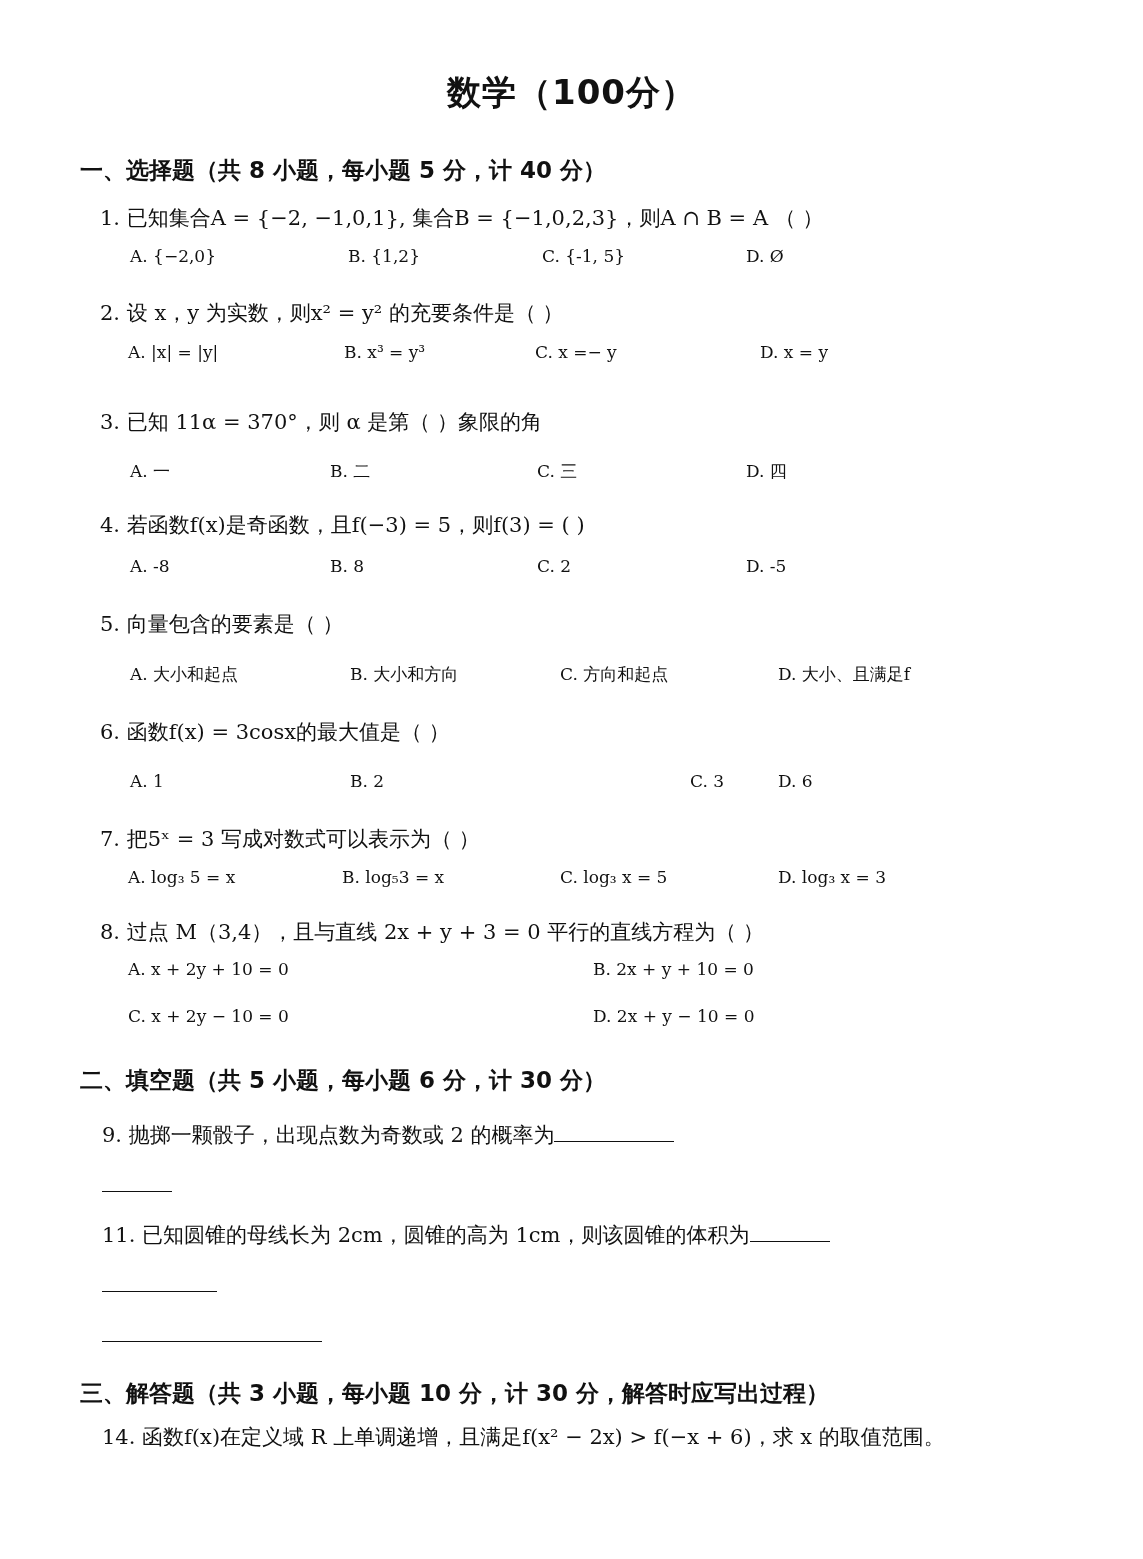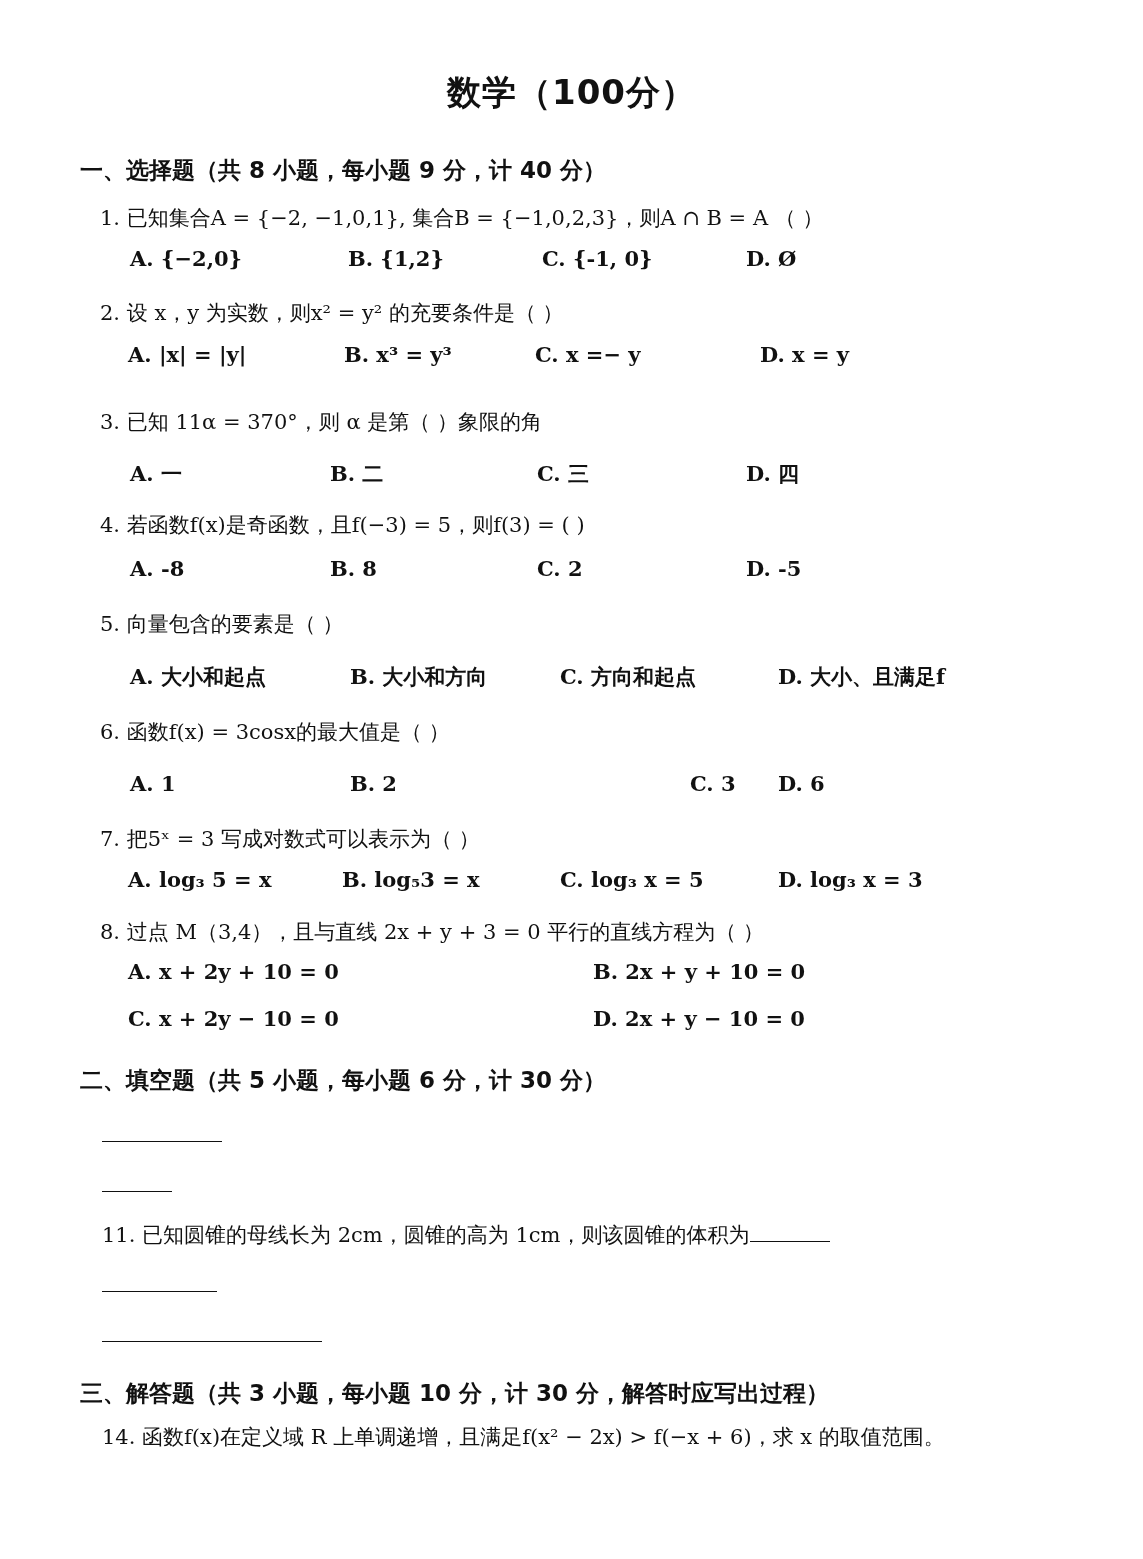--- a/index.html
+++ b/index.html
@@ -3,34 +3,34 @@
 <meta charset="utf-8">
 <style>
   html, body { margin: 0; padding: 0; background: #ffffff; }
   body { width: 1143px; height: 1559px; position: relative; overflow: hidden;
          font-family: "DejaVu Serif", "Liberation Serif", serif; color: #111; }
   .abs { position: absolute; white-space: nowrap; }
   .title { left: 0; width: 1143px; text-align: center; top: 70px; font-size: 34px; font-weight: bold;
            font-family: "DejaVu Sans", "Liberation Sans", sans-serif; letter-spacing: 1px; }
   .sec { left: 80px; font-size: 23px; font-weight: bold; font-family: "DejaVu Sans", "Liberation Sans", sans-serif; }
   .q { font-size: 21px; }
-  .opt { font-size: 21px; font-weight: bold; }
+  .opt { font-size: 17px; }
   .blank { display: inline-block; border-bottom: 1.5px solid #111; height: 20px; vertical-align: baseline; }
 </style>
 </head>
 <body>
 
 <div class="abs title">数学（100分）</div>
 
-<div class="abs sec" style="top:155px">一、选择题（共 8 小题，每小题 9 分，计 40 分）</div>
+<div class="abs sec" style="top:155px">一、选择题（共 8 小题，每小题 5 分，计 40 分）</div>
 
 <div class="abs q" style="left:100px; top:204px">1. 已知集合A = {−2, −1,0,1}, 集合B = {−1,0,2,3}，则A ∩ B = A （    ）</div>
 <div class="abs opt" style="left:130px; top:246px">A. {−2,0}</div>
 <div class="abs opt" style="left:348px; top:246px">B. {1,2}</div>
-<div class="abs opt" style="left:542px; top:246px">C. {-1, 0}</div>
+<div class="abs opt" style="left:542px; top:246px">C. {-1, 5}</div>
 <div class="abs opt" style="left:746px; top:246px">D. Ø</div>
 
 <div class="abs q" style="left:100px; top:299px">2. 设 x，y 为实数，则x² = y²  的充要条件是（    ）</div>
 <div class="abs opt" style="left:128px; top:342px">A. |x| = |y|</div>
 <div class="abs opt" style="left:344px; top:342px">B. x³ = y³</div>
 <div class="abs opt" style="left:535px; top:342px">C. x =− y</div>
 <div class="abs opt" style="left:760px; top:342px">D. x = y</div>
 
 <div class="abs q" style="left:100px; top:408px">3. 已知 11α = 370°，则 α 是第（    ）象限的角</div>
 <div class="abs opt" style="left:130px; top:460px">A. 一</div>
@@ -64,21 +64,21 @@
 
 <div class="abs q" style="left:100px; top:918px">8. 过点 M（3,4），且与直线 2x + y + 3 = 0 平行的直线方程为（   ）</div>
 <div class="abs opt" style="left:128px; top:959px">A.  x + 2y + 10 = 0</div>
 <div class="abs opt" style="left:593px; top:959px">B. 2x + y + 10 = 0</div>
 <div class="abs opt" style="left:128px; top:1006px">C.  x + 2y − 10 = 0</div>
 <div class="abs opt" style="left:593px; top:1006px">D.  2x + y − 10 = 0</div>
 
 <div class="abs sec" style="top:1065px">二、填空题（共 5 小题，每小题 6 分，计 30 分）</div>
 
 <div class="abs q" style="left:102px; top:1121px">
-  <span class="blank" style="width:120px"></span>
+  <span>9. 抛掷一颗骰子，出现点数为奇数或 2 的概率为</span><span class="blank" style="width:120px"></span>
 </div>
 <div class="abs q" style="left:102px; top:1171px">
   <span class="blank" style="width:70px"></span>
 </div>
 <div class="abs q" style="left:102px; top:1221px">
   <span>11. 已知圆锥的母线长为 2cm，圆锥的高为 1cm，则该圆锥的体积为</span><span class="blank" style="width:80px"></span>
 </div>
 <div class="abs q" style="left:102px; top:1271px">
   <span class="blank" style="width:115px"></span>
 </div>

